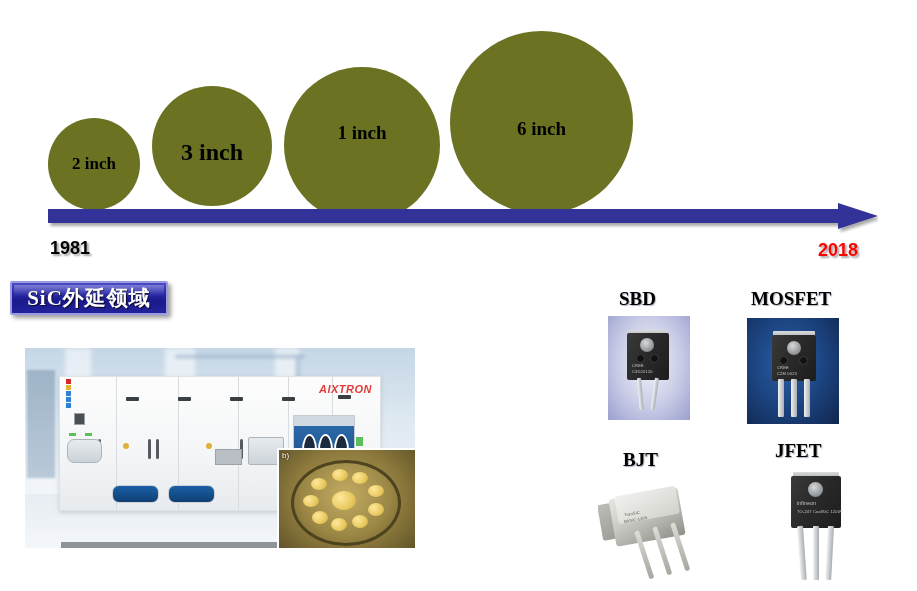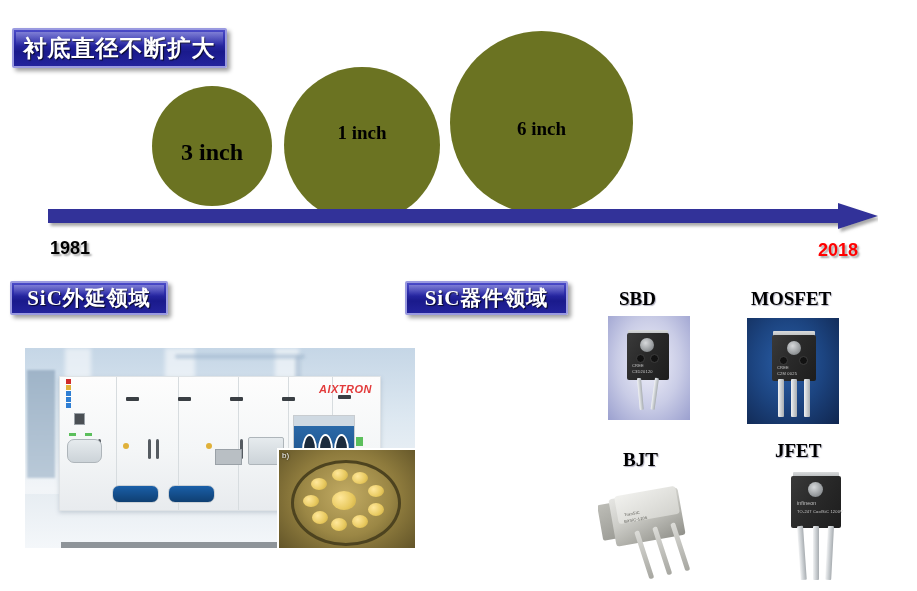--- a/index.html
+++ b/index.html
@@ -266,24 +266,24 @@
     position:absolute;
     background: linear-gradient(180deg,#dcdcd8,#a7a7a1);
     border-radius:2px;
   }
 </style>
 </head>
 <body>
 
 <div id="slide">
 
-  <div id="banner-title" class="banner">
-    <span>衬底直径不断扩大</span>
-  </div>
-
+
+  <div id="wafer-0" class="wafer">
+    <span class="wafer-label">2 inch</span>
+  </div>
   <div id="wafer-1" class="wafer">
     <span class="wafer-label">3 inch</span>
   </div>
   <div id="wafer-2" class="wafer">
     <span class="wafer-label">1 inch</span>
   </div>
   <div id="wafer-3" class="wafer">
     <span class="wafer-label">6 inch</span>
   </div>
 
@@ -296,23 +296,20 @@
     <g filter="url(#arrowShadow)">
       <path d="M0,6 L790,6 L790,0 L830,13 L790,26 L790,20 L0,20 Z" fill="#333399"></path>
     </g>
   </svg>
 
   <div id="year-start" class="year">1981</div>
   <div id="year-end" class="year">2018</div>
 
   <div id="banner-epi" class="banner">
     <span>SiC外延领域</span>
-  </div>
-  <div id="banner-device" class="banner">
-    <span>SiC器件领域</span>
   </div>
 
   <div id="equipment-photo">
     <div class="eq-backwall"></div>
     <div class="eq-blur-col" style="left:40px;  width:26px;"></div>
     <div class="eq-blur-col" style="left:140px; width:30px;"></div>
     <div class="eq-blur-col" style="left:250px; width:24px;"></div>
     <div class="eq-pipe" style="left:150px; top:6px;  width:130px; height:5px; border-radius:3px;"></div>
     <div class="eq-pipe" style="left:270px; top:8px;  width:6px;   height:26px; border-radius:3px;"></div>
     <div class="eq-leftpanel"></div>

